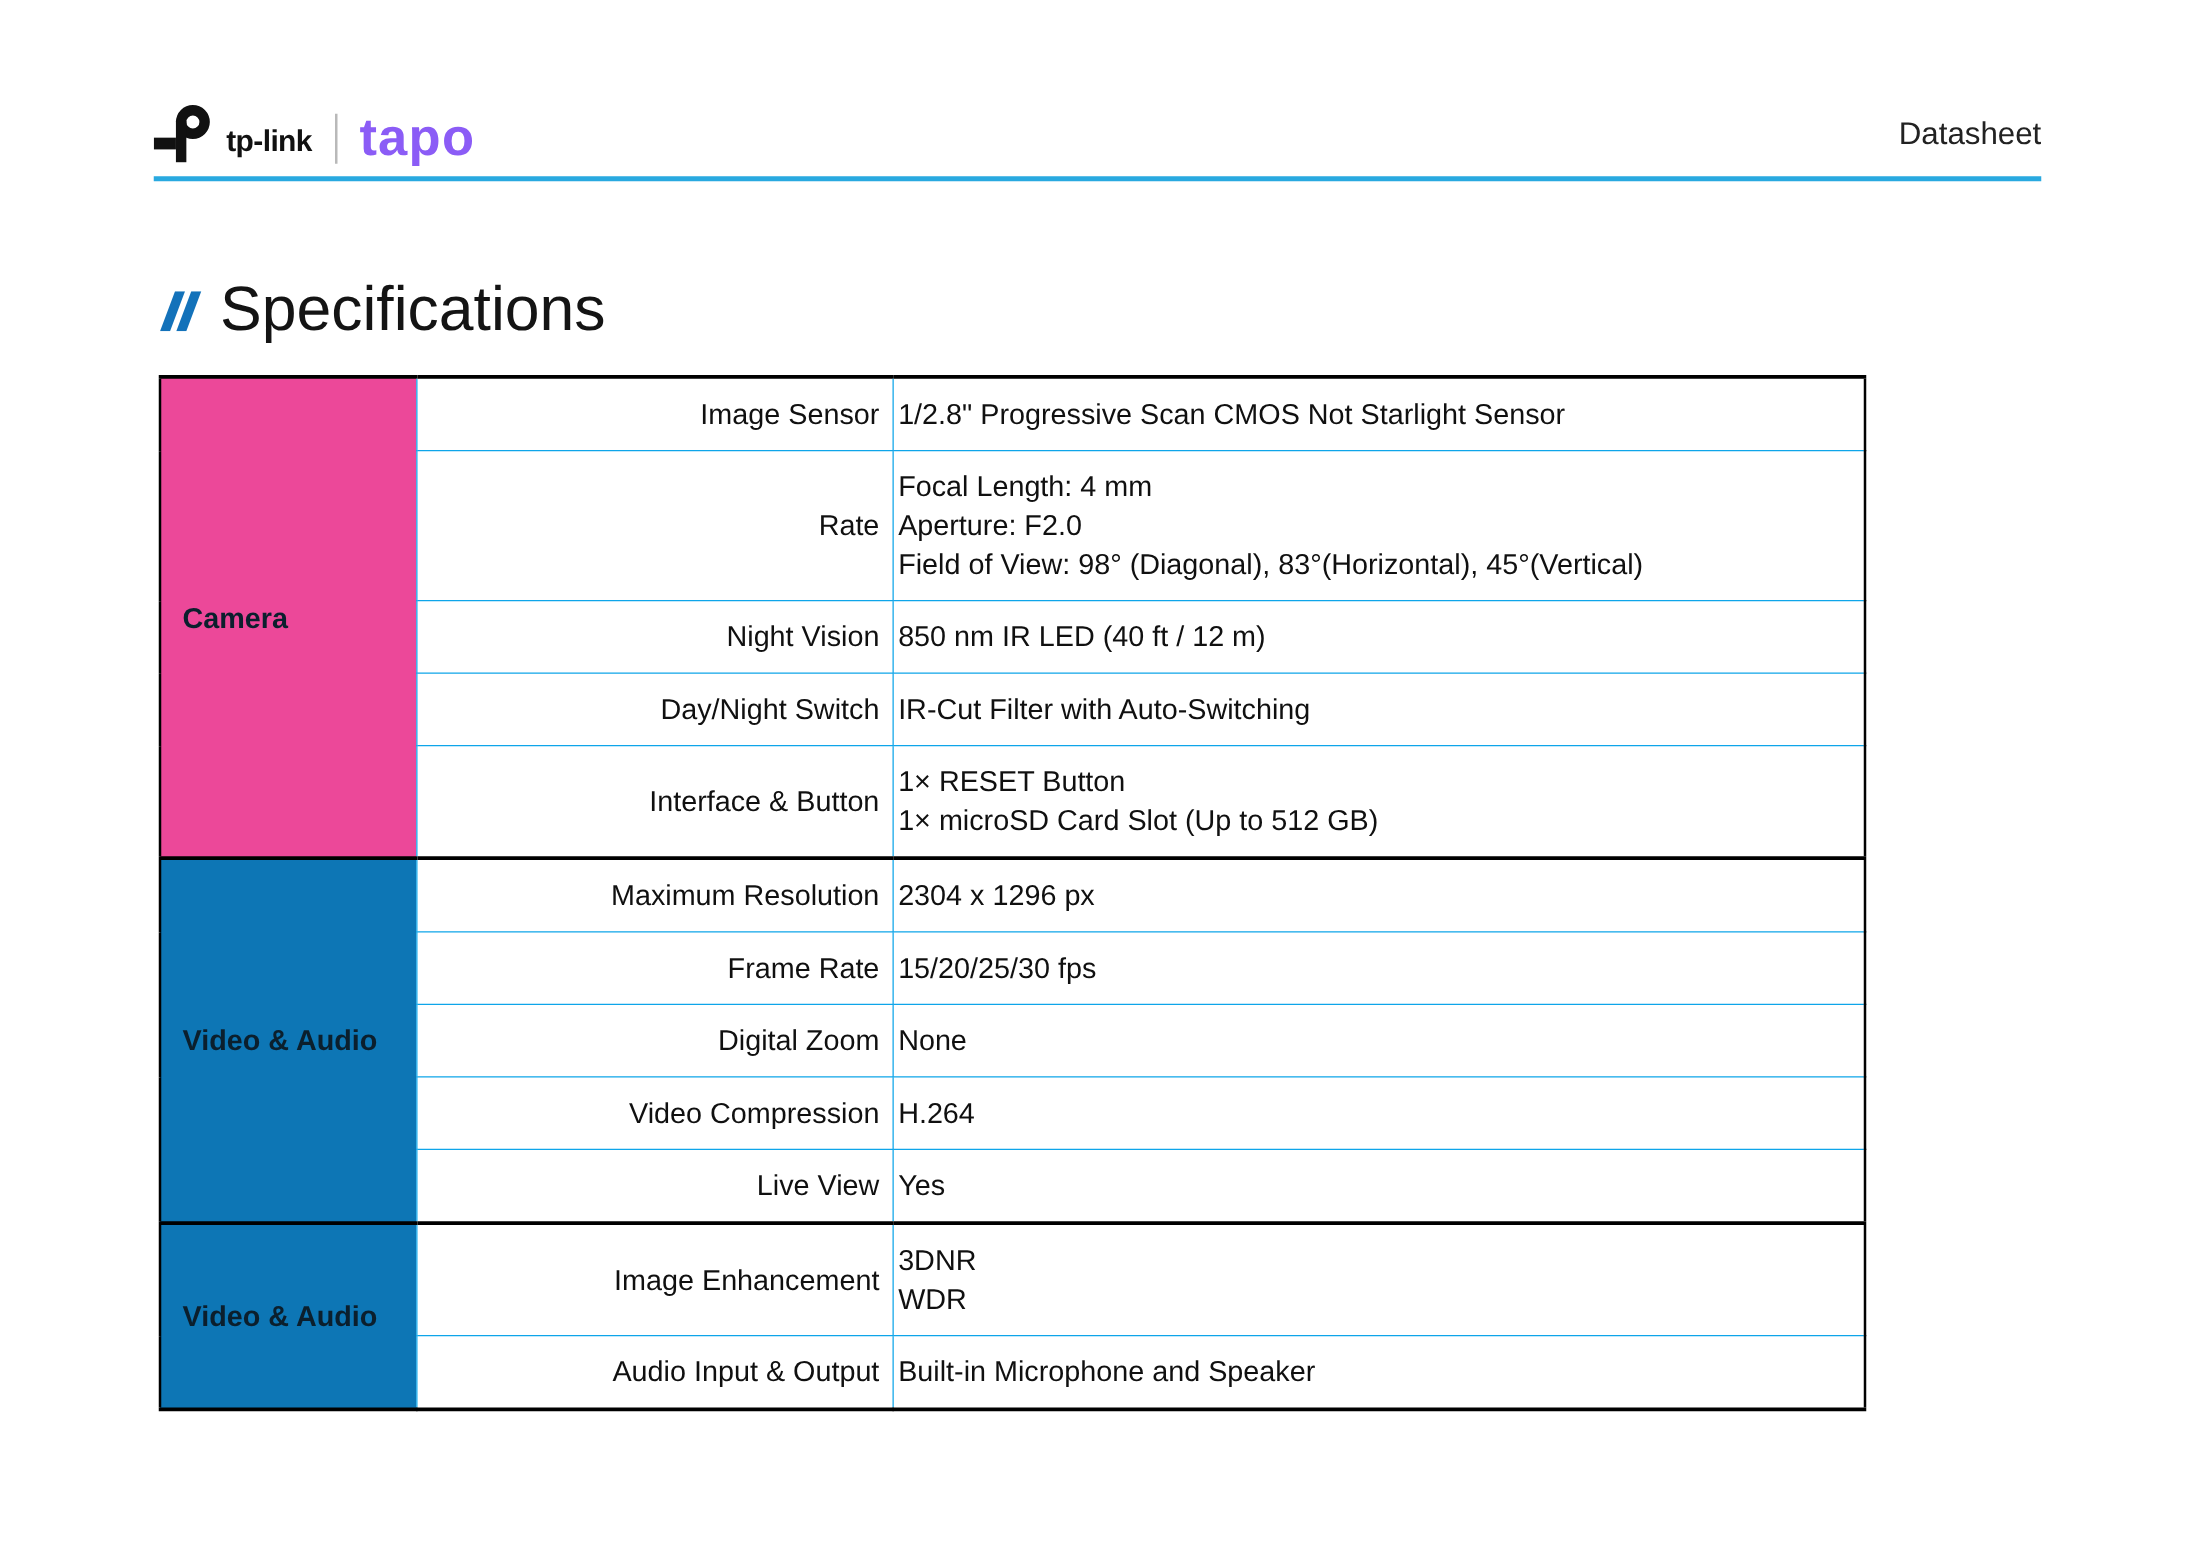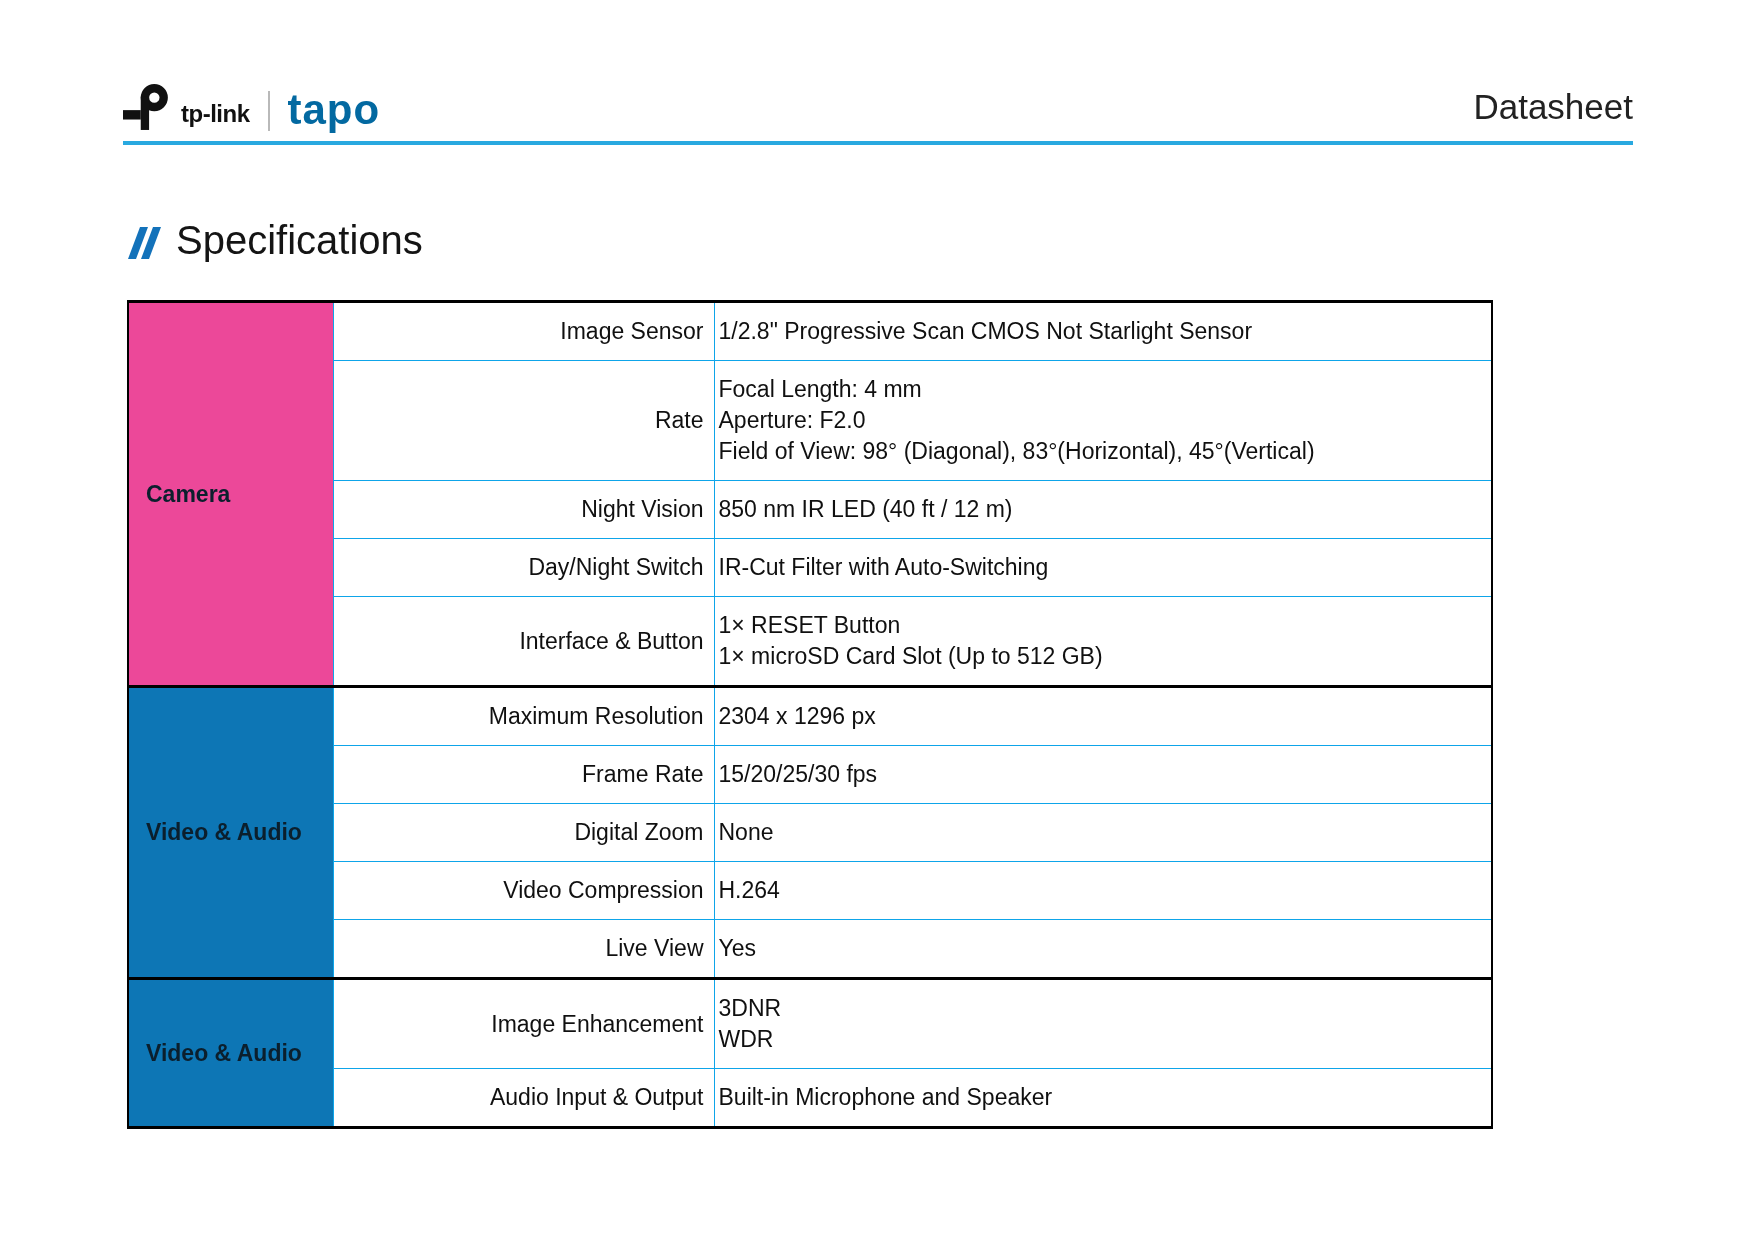--- a/index.html
+++ b/index.html
@@ -22,35 +22,35 @@
   .brand-text {
     font-size: 24px; font-weight: bold; letter-spacing: -0.5px;
     color: #111; margin-left: 10px; margin-top: 14px;
   }
   .logo-divider {
     width: 2px; height: 40px; background: #b9b9b9;
     margin: 8px 18px 0 18px;
   }
   .tapo-wordmark {
     font-size: 42px; font-weight: bold; letter-spacing: 1px;
-    color: #0369a1; margin-top: 6px;
+    color: #8b5cf6; margin-top: 6px;
   }
-  .doc-type { font-size: 35px; color: #222; }
+  .doc-type { font-size: 25px; color: #222; }
   .header-rule {
     position: absolute; left: 123px; top: 141px;
     width: 1510px; height: 4px;
   }
 
   
   .title-row {
     position: absolute; left: 128px; top: 218px;
     display: flex; align-items: center;
   }
   .title-slash { margin-right: 12px; margin-top: 4px; }
-  .page-title { font-size: 40px; color: #141414; letter-spacing: 0; text-align: center; }
+  .page-title { font-size: 50px; color: #141414; letter-spacing: 0; text-align: center; }
 
   
   .spec-table-wrap { position: absolute; left: 127px; top: 300px; }
   table.spec-table {
     border-collapse: collapse;
     width: 1364px;
     table-layout: fixed;
     border: 2px solid #000;
     border-bottom-width: 3px;
   }

